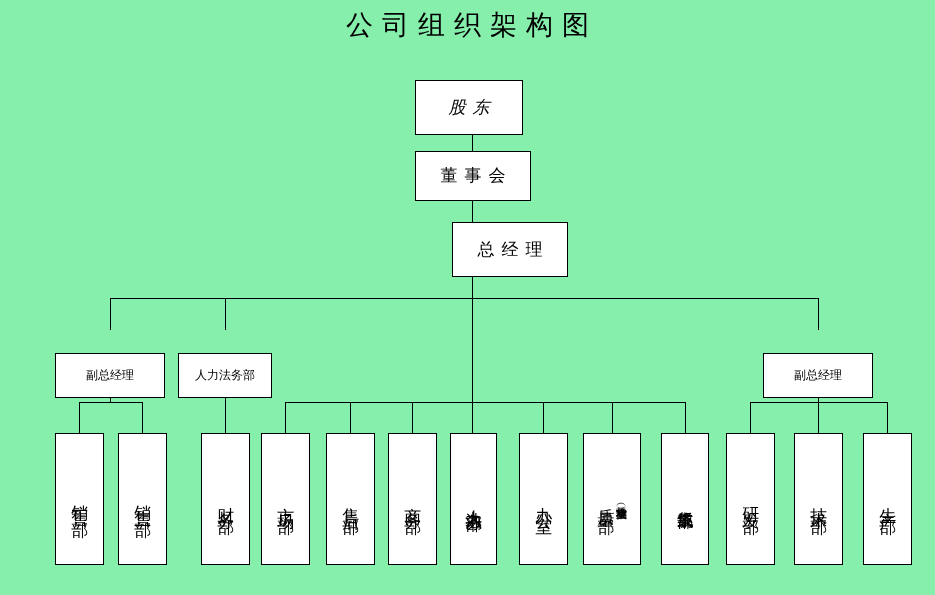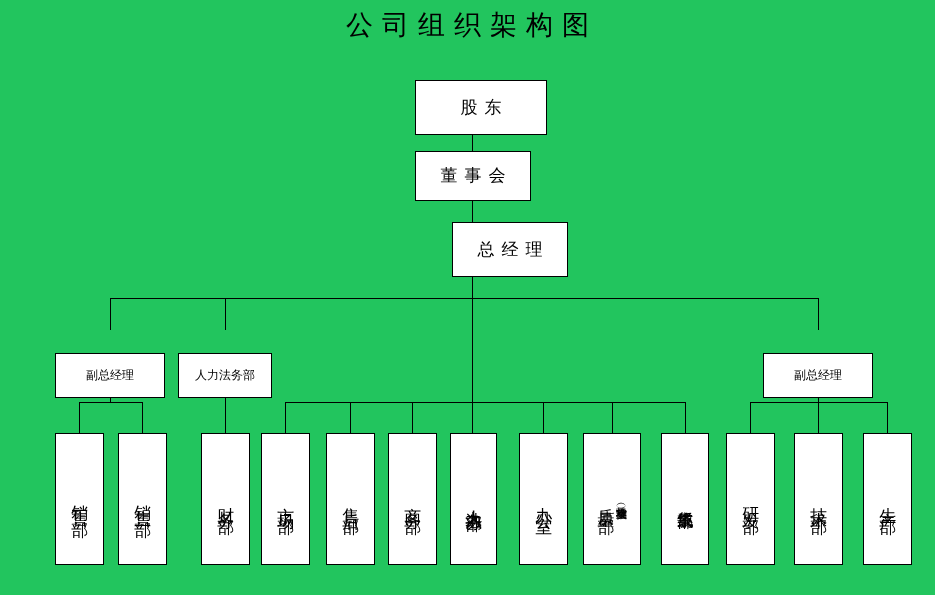--- a/index.html
+++ b/index.html
@@ -9,21 +9,21 @@
     background: #ffffff;
   }
   body {
     font-family: "DejaVu Sans", "Liberation Sans", sans-serif;
     color: #000000;
   }
   #chart-root {
     position: relative;
     width: 935px;
     height: 595px;
-    background: #22c55e;
+    background: #86efac;
     overflow: hidden;
   }
   
   #chart-title {
     position: absolute;
     left: 0;
     top: 8px;
     width: 935px;
     text-align: center;
     font-size: 27px;
@@ -143,21 +143,21 @@
   <div class="conn v" style="left:543px; top:402px; height:31px;"></div>
   <div class="conn v" style="left:612px; top:402px; height:31px;"></div>
   <div class="conn v" style="left:685px; top:402px; height:31px;"></div>
 
   <div class="conn v" style="left:818px; top:375px; height:27px;"></div>
   <div class="conn h" style="left:750px; top:402px; width:137px;"></div>
   <div class="conn v" style="left:750px; top:402px; height:31px;"></div>
   <div class="conn v" style="left:818px; top:402px; height:31px;"></div>
   <div class="conn v" style="left:887px; top:402px; height:31px;"></div>
 
-  <div class="node top" style="left:415px; top:80px; width:132px; height:55px;">股东</div>
+  <div class="node top" style="left:415px; top:80px; width:108px; height:55px;font-style:italic;">股东</div>
 
   <div class="node top" style="left:415px; top:151px; width:116px; height:50px;text-align:center;">董事会</div>
 
   <div class="node top" style="left:415px; top:222px; width:116px; height:55px;margin-left:37px;">总经理</div>
 
   <div class="node exec" style="left:55px; top:330px; width:110px; height:45px;">副总经理</div>
 
   <div class="node exec" style="left:178px; top:330px; width:94px; height:45px;">人力法务部</div>
 
   <div class="node exec" style="left:763px; top:330px; width:110px; height:45px;">副总经理</div>

